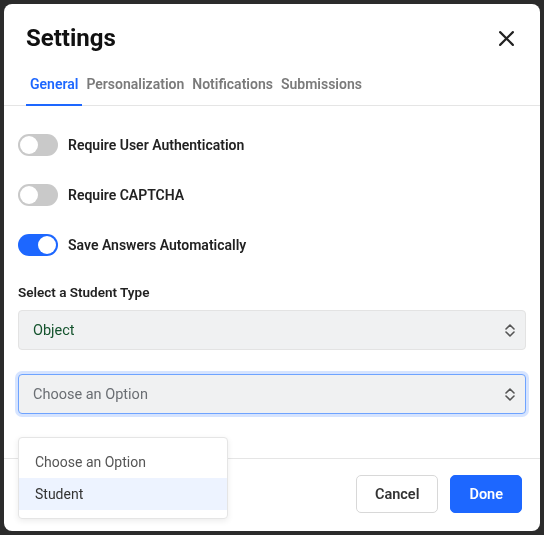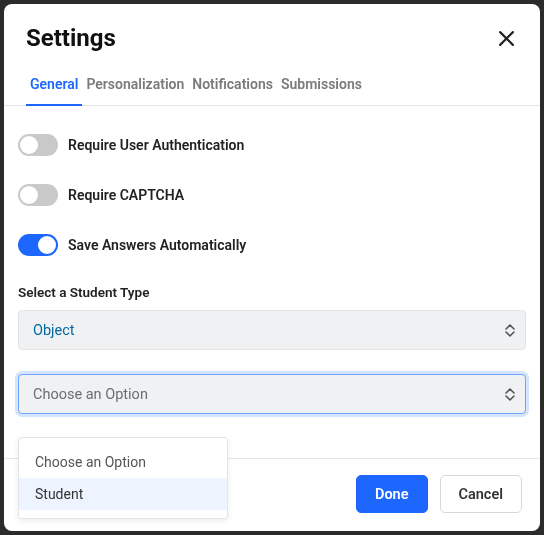--- a/index.html
+++ b/index.html
@@ -103,21 +103,21 @@
     font-size:14.5px;
     color:#333;
     cursor:pointer;
     position:relative;
     margin-bottom: 24px;
   }
   .select.focused {
     border:1px solid #6ea3ff;
     box-shadow: 0 0 0 3px rgba(29,103,255,0.18);
   }
-  .select .value { color:#0369a1; }
+  .select .value { color:#14532d; }
   .select .placeholder { color:#6a6e73; }
   .sort-icon {
     color:#555;
     display:flex; flex-direction:column; align-items:center; gap:1px;
   }
   .sort-icon svg { display:block; }
   .dropdown {
     position:absolute;
     top: 433px;
     left: 14px;
@@ -229,22 +229,22 @@
           </svg>
         <svg width="10" height="6" viewBox="0 0 10 6">
             <path d="M1 1 L5 5 L9 1" stroke="#555" stroke-width="1.6" fill="none" stroke-linecap="round" stroke-linejoin="round"></path>
           </svg>
       </span>
     </div>
 
   </div>
 
   <div class="footer">
+    <div class="btn secondary">Cancel</div>
     <div class="btn primary">Done</div>
-    <div class="btn secondary">Cancel</div>
   </div>
 
   <div class="dropdown">
     <div class="option placeholder-opt">Choose an Option</div>
     <div class="option hover">Student</div>
   </div>
 
 </div>
 
 </body></html>

